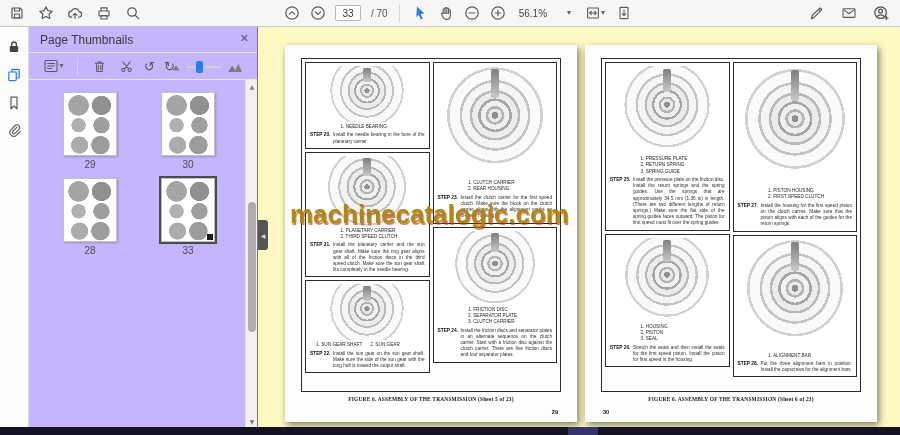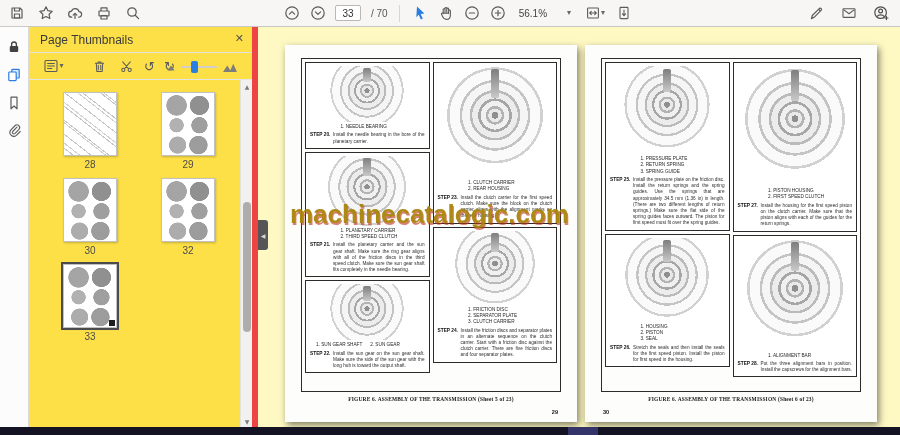--- a/index.html
+++ b/index.html
@@ -17,21 +17,21 @@
   .page-total { font-size:10px; color:#555; margin-left:2px;text-align:right; }
   .zoom-box { display:flex; align-items:center; gap:20px; padding:2px 4px; cursor:pointer; }
   .zoom-box span.zv { font-size:10px; color:#444; }
   .caret { font-family:"DejaVu Sans",sans-serif; font-size:8px; color:#666; line-height:1; }
 
   
   .iconstrip { position:absolute; top:27px; left:0; width:29px; bottom:8px; background:#fcfcfc; border-right:1px solid #dcdbd9; z-index:20; display:flex; flex-direction:column; align-items:center; padding-top:11px; gap:10px; }
   .strip-btn { background:none; border:none; padding:0; width:18px; height:18px; display:flex; align-items:center; justify-content:center; cursor:pointer; }
 
   
-  .sidebar { position:absolute; top:27px; left:29px; width:229px; bottom:8px; background:#fde047; border-right:6px solid #ef4444; z-index:20; }
+  .sidebar { position:absolute; top:27px; left:29px; width:229px; bottom:8px; background:#c4b5fd; border-right:1px solid #ef4444; z-index:20; }
   .sb-header { position:relative; height:26px; border-bottom:1px solid #e2e1df; display:flex; align-items:center; padding-left:11px; }
   .sb-title { font-size:12px; color:#3a3a3a; }
   .sb-close { position:absolute; right:8px; top:5px; background:none; border:none; font-size:11px; color:#555; cursor:pointer; font-family:"DejaVu Sans",sans-serif; }
   .sb-tools { position:relative; height:27px; border-bottom:1px solid #e6e5e3; display:flex; align-items:center; gap:9px; padding-left:14px; }
   .glyph-btn { background:none; border:none; padding:0; color:#5b5b5b; font-family:"DejaVu Sans",sans-serif; font-size:13px; line-height:1; cursor:pointer; }
   .size-slider { position:absolute; right:14px; top:7px; display:flex; align-items:center; gap:5px; }
   .slider-track { position:relative; width:36px; height:2px; background:#cfcecd; border-radius:1px; }
   .slider-handle { position:absolute; left:10px; top:-5px; width:7px; height:12px; background:#2a7de1; border-radius:2px; cursor:pointer; }
 
   .thumbs { position:absolute; top:59px; left:0; right:12px; bottom:0; display:grid; grid-template-columns:98px 98px; grid-auto-rows:86px; justify-items:center; padding:6px 0 0 12px; }
@@ -272,34 +272,30 @@
         </div>
       <svg width="16" height="13" viewBox="0 0 17 14">
           <polygon points="1,13 5.5,6 10,13" fill="#7d7d7d"></polygon>
           <polygon points="8,13 12,4 16,13" fill="#7d7d7d"></polygon>
         </svg>
     </div>
   </div>
 
   <div class="thumbs">
     <div class="thumb">
-        <div class="timg art-diag"></div>
-        <div class="tlabel">28</div>
-      </div>
-    <div class="thumb">
         <div class="timg art-grid"></div>
         <div class="tlabel">29</div>
       </div>
     <div class="thumb">
         <div class="timg art-grid"></div>
         <div class="tlabel">30</div>
       </div>
     <div class="thumb">
         <div class="timg art-grid"></div>
-        <div class="tlabel">32</div>
+        <div class="tlabel">28</div>
       </div>
     <div class="thumb selected">
         <div class="timg art-grid"></div>
         <div class="tlabel">33</div>
       </div>
   </div>
 
   <div class="sb-scroll">
     <button class="sb-arrow up"><span>▲</span></button>
     <div class="sb-thumbbar"></div>

